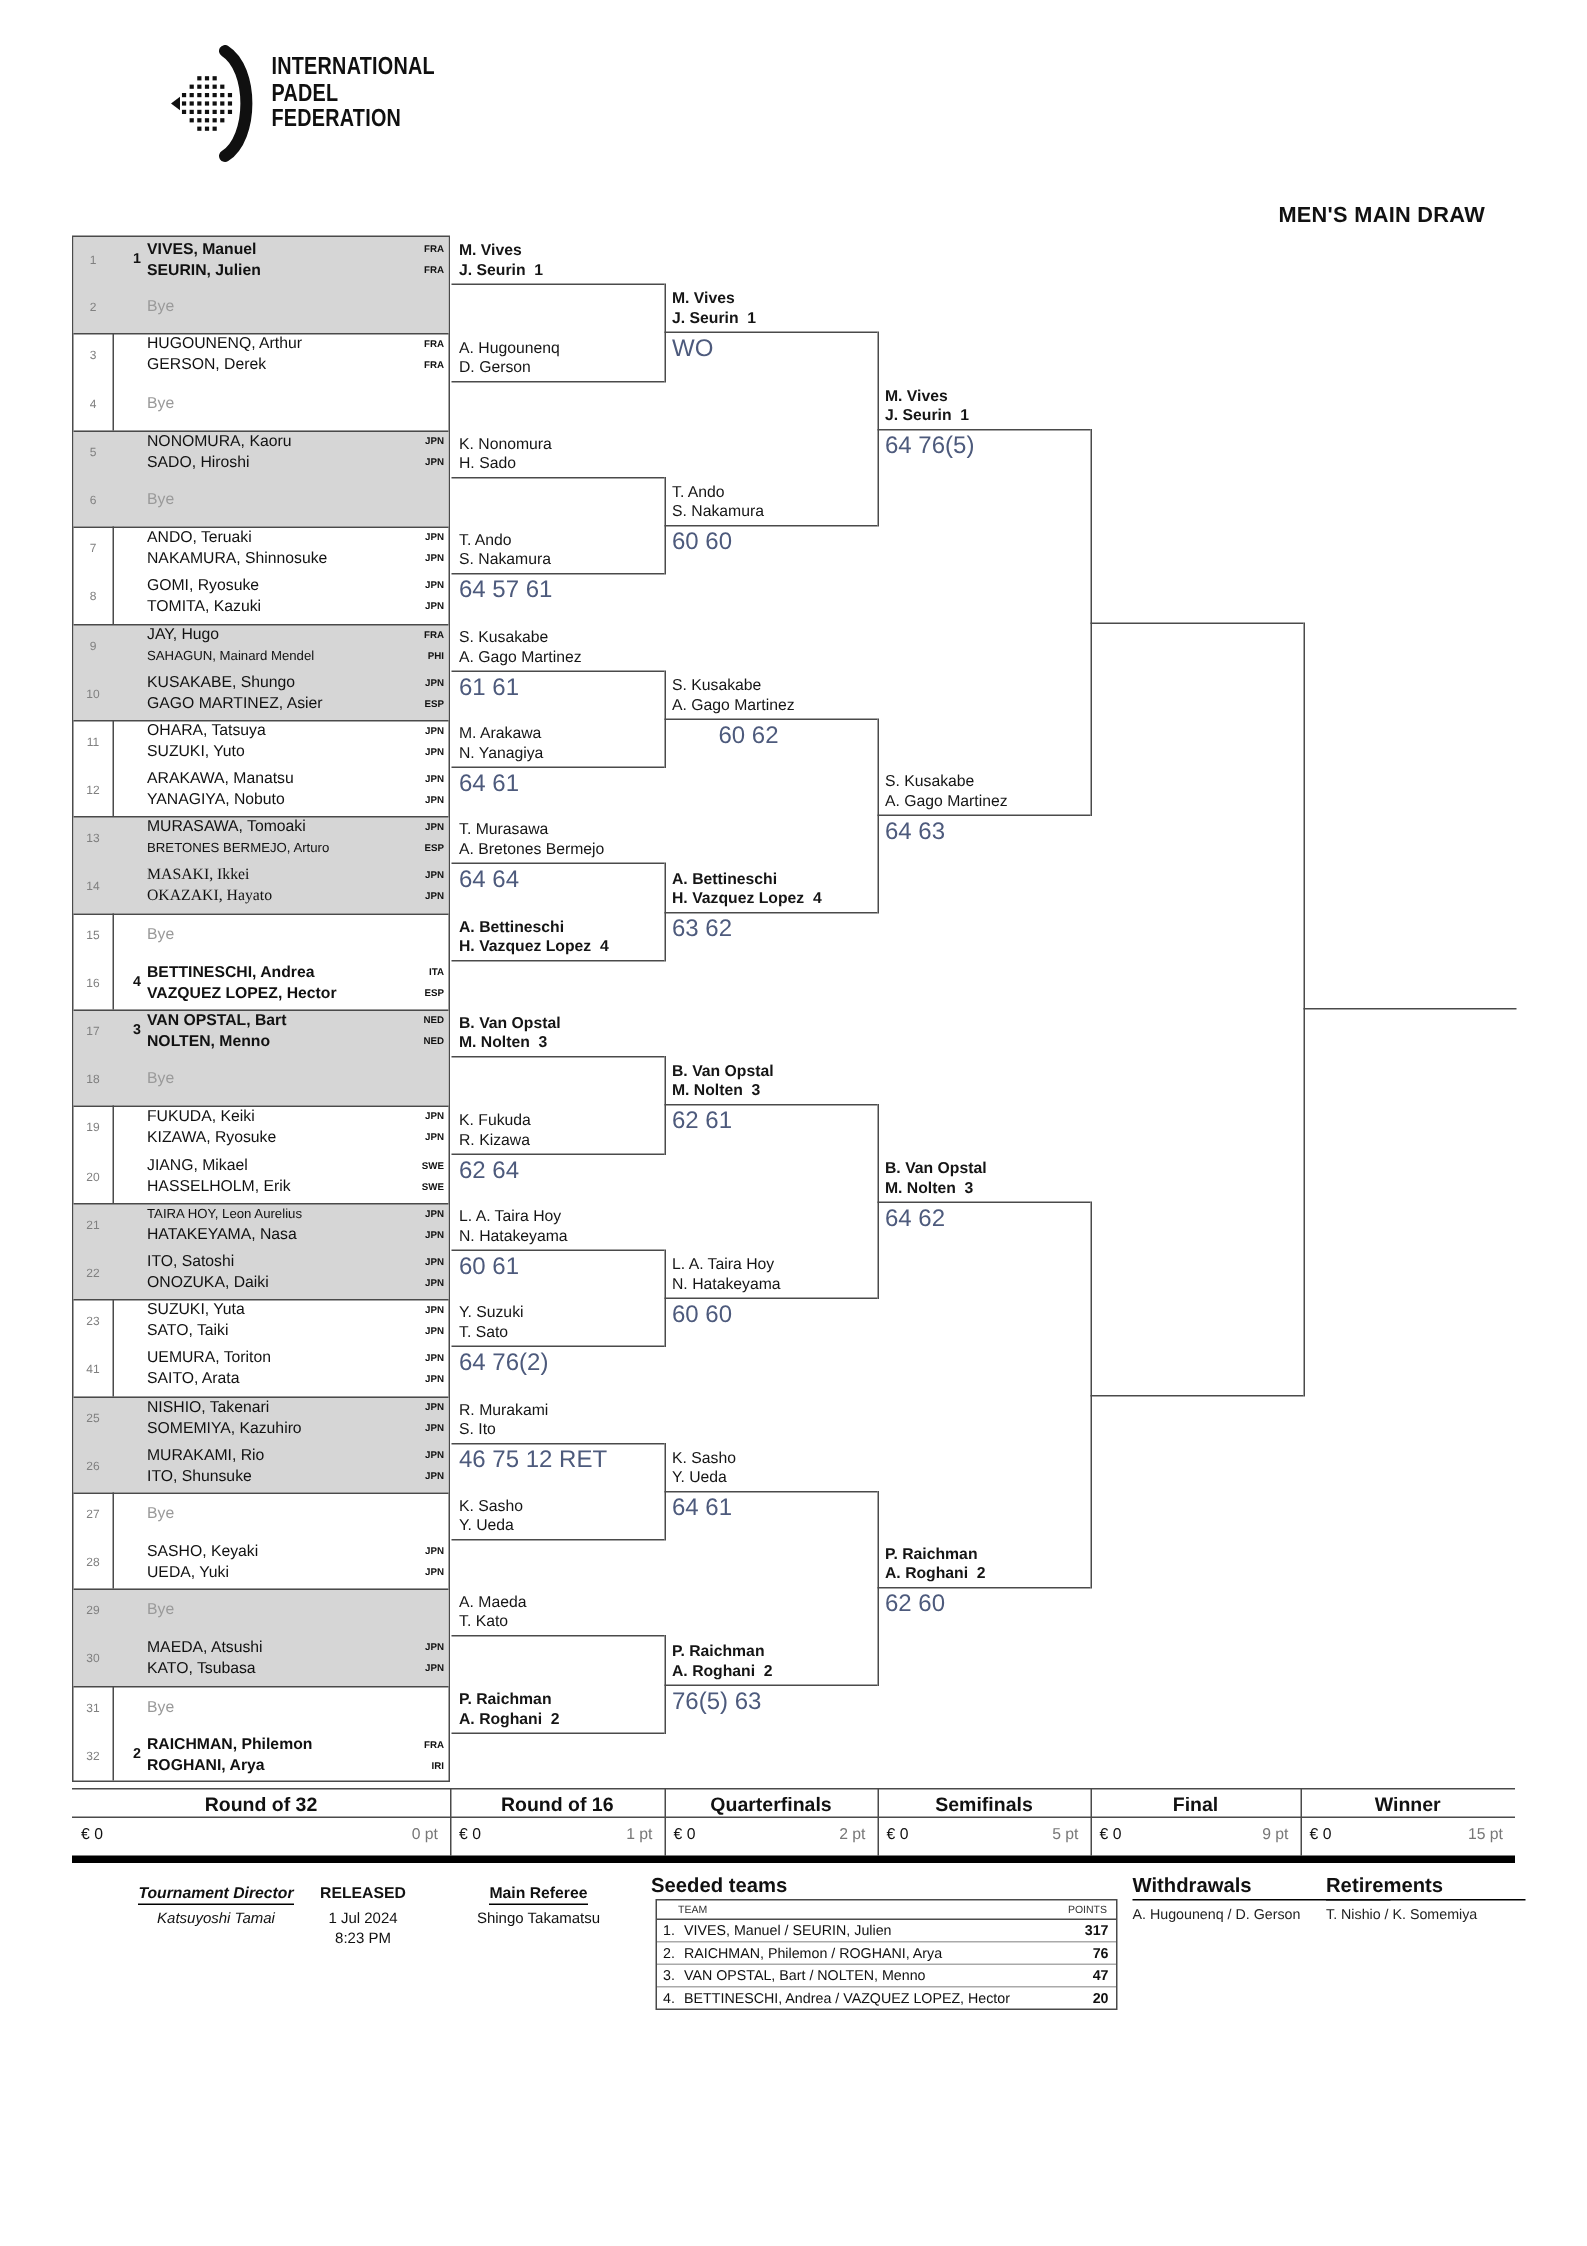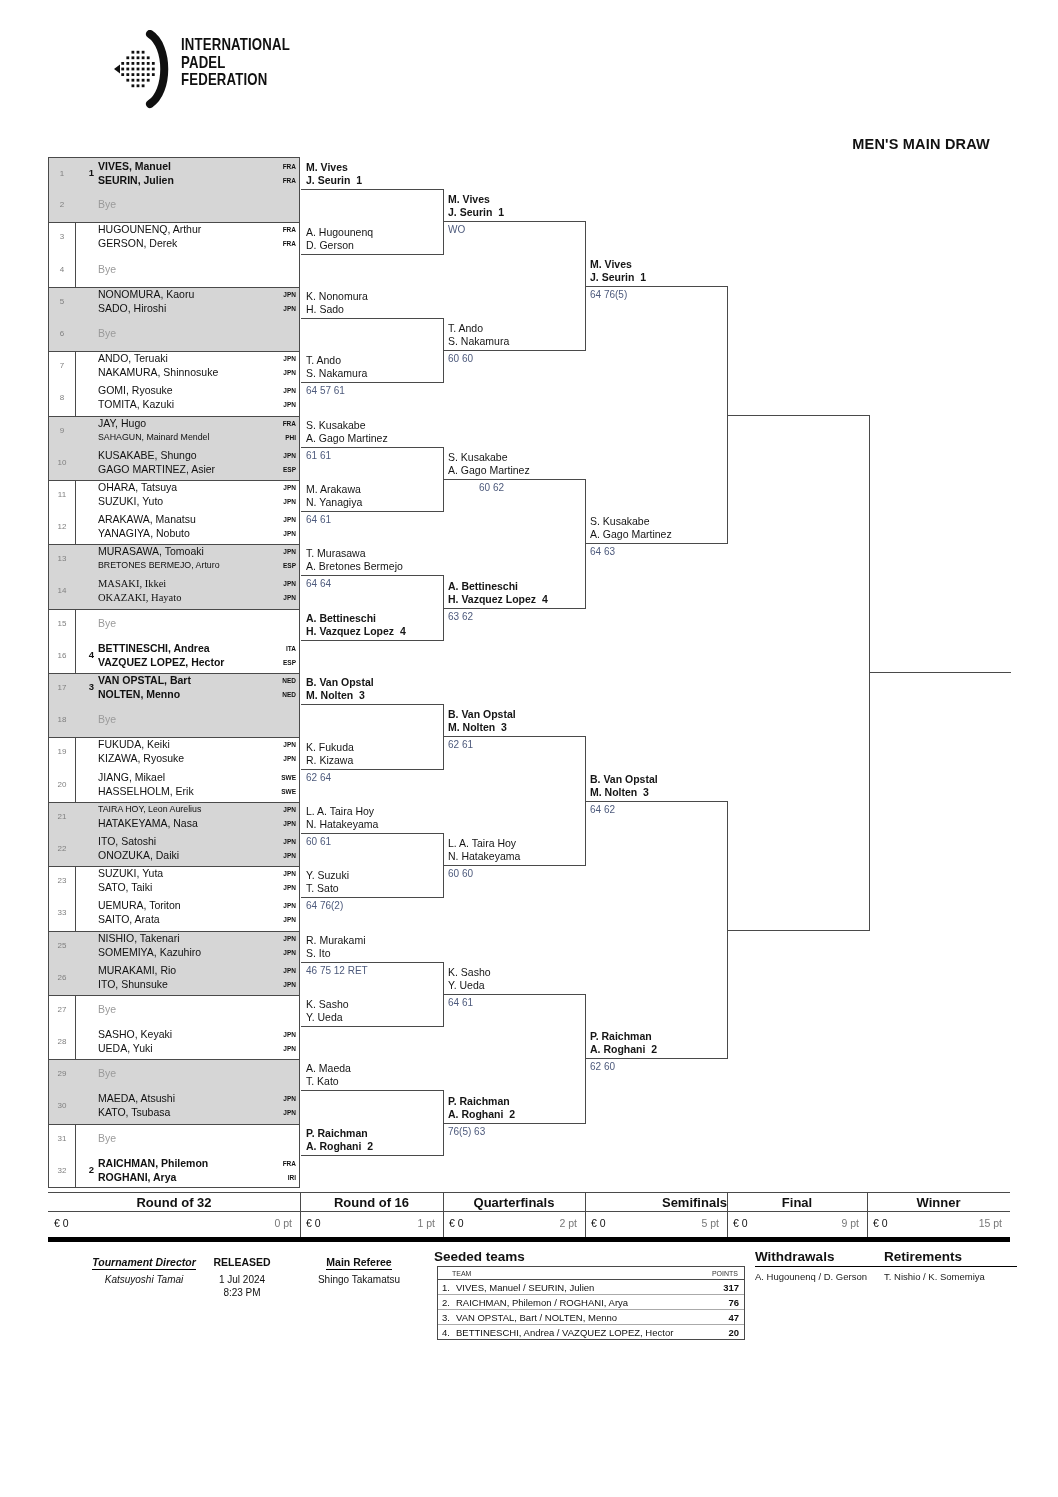--- a/index.html
+++ b/index.html
@@ -20,21 +20,21 @@
   .evt-loc{font-size:11px;margin-top:7px;}
   .evt-date{font-size:10.5px;margin-top:9px;}
   .evt-date .sep{margin:0 7px;color:#333;}
   .draw-title{position:absolute;right:68px;top:136px;font-weight:bold;font-size:14.5px;letter-spacing:0.2px;}
   
   #bracket-layer,#prize-layer{position:absolute;left:0;top:0;width:100%;height:100%;pointer-events:none;}
   .hline{position:absolute;height:0;border-top:1px solid #4a4a4a;}
   .vline{position:absolute;width:0;border-left:1px solid #4a4a4a;}
   .team{position:absolute;font-size:10.5px;line-height:13px;white-space:nowrap;color:#151515;}
   .team.bold{font-weight:bold;}
-  .score{position:absolute;font-size:10px;color:#4d5a7c;white-space:nowrap;}
+  .score{position:absolute;font-size:16px;color:#4d5a7c;white-space:nowrap;}
   
   .r32{position:absolute;left:48px;top:157px;width:252px;height:1031px;border:1px solid #4a4a4a;box-sizing:border-box;}
   .numline{position:absolute;left:26px;top:0;height:100%;border-left:1px solid #4a4a4a;}
   .group{position:absolute;left:0;right:0;box-sizing:border-box;}
   .group.shaded{background:#d6d6d6;}
   .group.btop{border-top:1px solid #4a4a4a;}
   .rnum{position:absolute;left:0;width:26px;text-align:center;font-size:8px;color:#808080;}
   .seedn{position:absolute;left:27px;width:18px;text-align:right;font-size:9.5px;font-weight:bold;}
   .pnames{position:absolute;left:49px;line-height:13.5px;font-size:10.5px;white-space:nowrap;}
   .pnames.bold{font-weight:bold;}
@@ -304,21 +304,21 @@
         </div>
         <div class="rnum" style="top: 718px;">23</div>
         <div class="pnames" style="top: 709px;">
           <div>SUZUKI, Yuta</div>
           <div>SATO, Taiki</div>
         </div>
         <div class="ccs" style="top: 709px;">
           <div>JPN</div>
           <div>JPN</div>
         </div>
-        <div class="rnum" style="top: 750px;">33</div>
+        <div class="rnum" style="top: 750px;">41</div>
         <div class="pnames" style="top: 741px;">
           <div>UEMURA, Toriton</div>
           <div>SAITO, Arata</div>
         </div>
         <div class="ccs" style="top: 741px;">
           <div>JPN</div>
           <div>JPN</div>
         </div>
         <div class="rnum" style="top: 783px;">25</div>
         <div class="pnames" style="top: 774px;">
@@ -562,21 +562,21 @@
       <div class="vline" style="left: 867px; top: 1192px; height: 45px;"></div>
       <div class="p-round" style="left: 48px; width: 252px; top: 1195px;">Round of 32</div>
       <div class="p-money" style="left: 54px; top: 1217px;">€ 0</div>
       <div class="p-pts" style="left: 48px; width: 244px; top: 1217px;">0 pt</div>
       <div class="p-round" style="left: 300px; width: 143px; top: 1195px;">Round of 16</div>
       <div class="p-money" style="left: 306px; top: 1217px;">€ 0</div>
       <div class="p-pts" style="left: 300px; width: 135px; top: 1217px;">1 pt</div>
       <div class="p-round" style="left: 443px; width: 142px; top: 1195px;">Quarterfinals</div>
       <div class="p-money" style="left: 449px; top: 1217px;">€ 0</div>
       <div class="p-pts" style="left: 443px; width: 134px; top: 1217px;">2 pt</div>
-      <div class="p-round" style="left: 585px; width: 142px; top: 1195px; text-align: right;">Semifinals</div>
+      <div class="p-round" style="left: 585px; width: 142px; top: 1195px;">Semifinals</div>
       <div class="p-money" style="left: 591px; top: 1217px;">€ 0</div>
       <div class="p-pts" style="left: 585px; width: 134px; top: 1217px;">5 pt</div>
       <div class="p-round" style="left: 727px; width: 140px; top: 1195px;">Final</div>
       <div class="p-money" style="left: 733px; top: 1217px;">€ 0</div>
       <div class="p-pts" style="left: 727px; width: 132px; top: 1217px;">9 pt</div>
       <div class="p-round" style="left: 867px; width: 143px; top: 1195px;">Winner</div>
       <div class="p-money" style="left: 873px; top: 1217px;">€ 0</div>
       <div class="p-pts" style="left: 867px; width: 135px; top: 1217px;">15 pt</div>
     </div>
   <div class="thickbar"></div>

